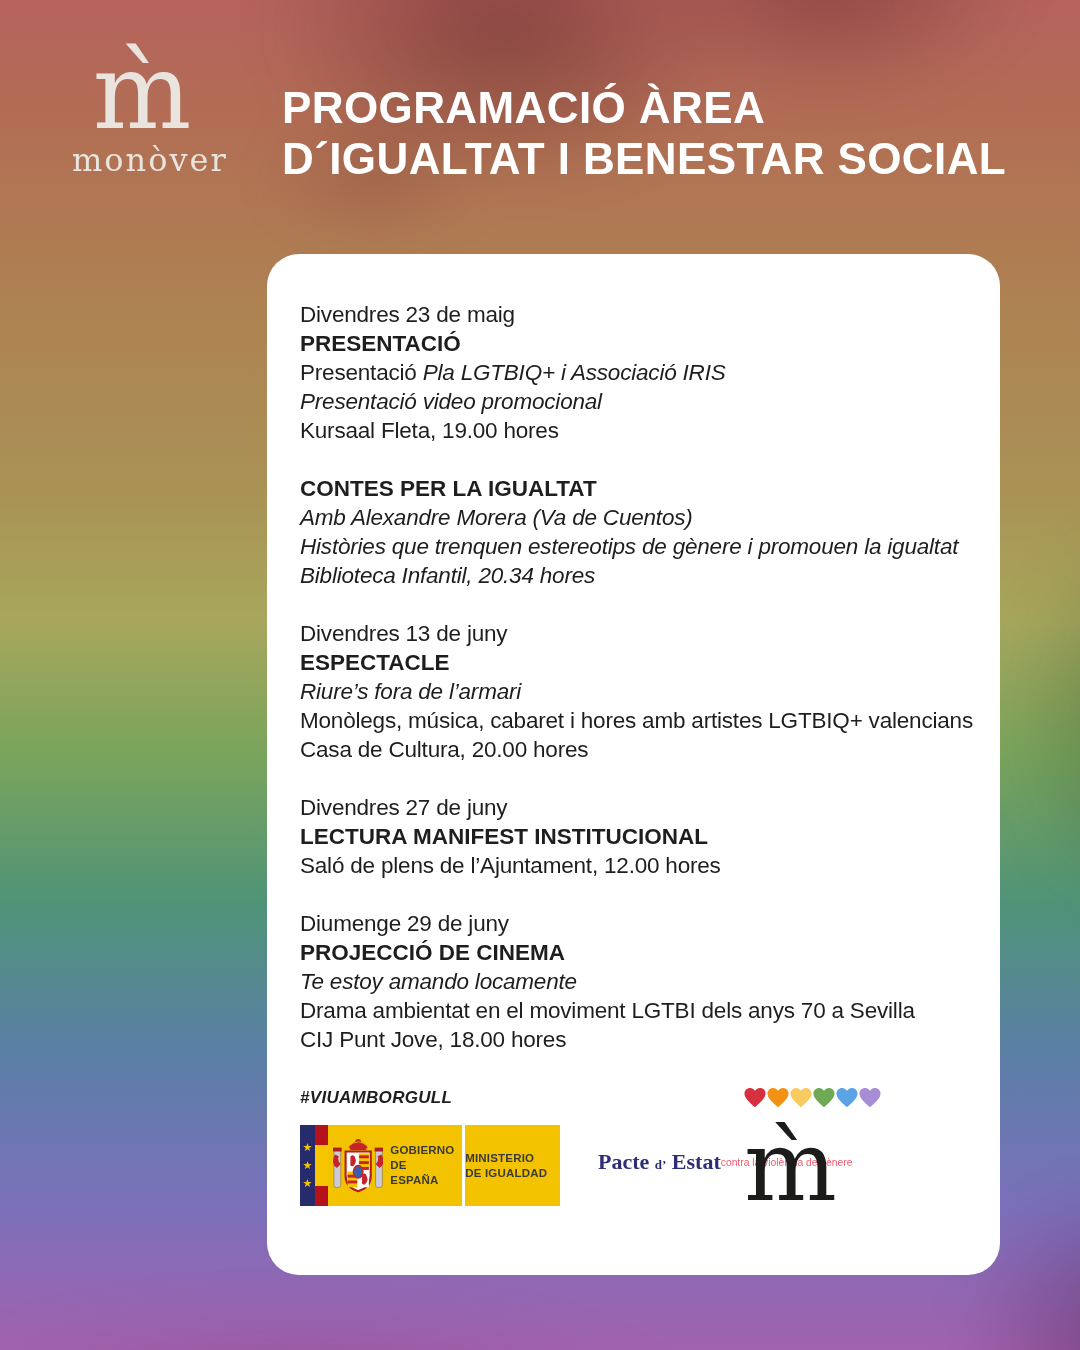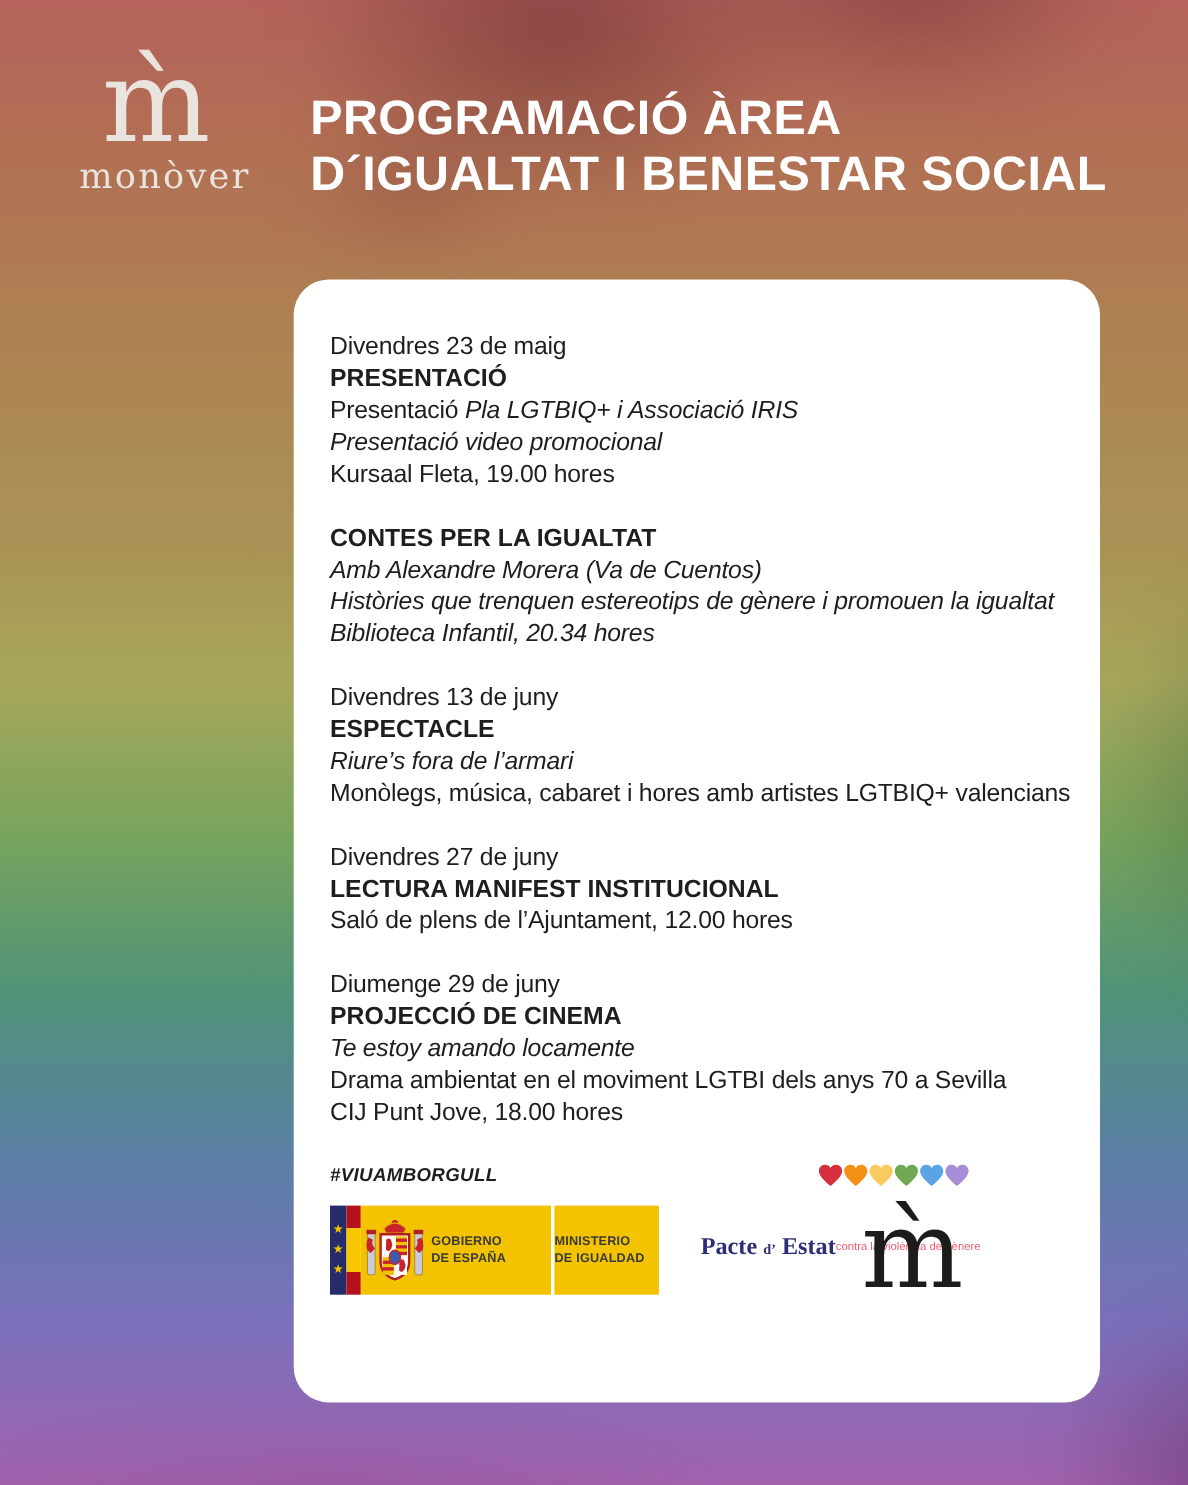--- a/index.html
+++ b/index.html
@@ -37,21 +37,21 @@
         letter-spacing:-.2px;white-space:nowrap;}
   .ev-title{font-weight:700;letter-spacing:0;}
   .it{font-style:italic;text-align:center;}
   
   .hashtag-row{display:flex;justify-content:space-between;align-items:center;height:29px;}
   .hashtag{font-size:17px;font-weight:700;font-style:italic;letter-spacing:.3px;}
   .hearts{display:flex;gap:1px;margin-right:99px;}
   .hearts svg{display:block;}
   
   .logos-row{display:flex;align-items:flex-start;margin-top:13px;}
-  .gob-logo{display:flex;width:299px;height:81px;flex:none;}
+  .gob-logo{display:flex;width:260px;height:81px;flex:none;}
   .gob-eu{width:15px;background:#262c6b;display:flex;flex-direction:column;
           justify-content:center;align-items:center;gap:7px;}
   .eu-star{width:11px;height:11px;color:#f3c300;font-size:11px;line-height:11px;text-align:center;}
   .eu-star::before{content:"★";}
   .gob-flag{width:13px;background:linear-gradient(to bottom,
             #b5121b 0 25%, #f7c600 25% 75%, #b5121b 75% 100%);}
   .gob-main{flex:1;background:#f3c300;display:flex;align-items:center;
             padding:0 6px 0 5px;gap:7px;}
   .gob-text{font-size:11.5px;font-weight:700;color:#3a3a3a;line-height:1.3;letter-spacing:.2px;}
   .gob-sep{width:3px;background:#ffffff;}
@@ -94,20 +94,21 @@
           <div class="ev-title">CONTES PER LA IGUALTAT</div>
           <div class="ev-line"><span class="it">Amb Alexandre Morera (Va de Cuentos)</span></div>
           <div class="ev-line"><span class="it">Històries que trenquen estereotips de gènere i promouen la igualtat</span></div>
           <div class="ev-line"><span class="it">Biblioteca Infantil, 20.34 hores</span></div>
         </div>
         <div class="event">
           <div class="ev-date">Divendres 13 de juny</div>
           <div class="ev-title">ESPECTACLE</div>
           <div class="ev-line"><span class="it">Riure’s fora de l’armari</span></div>
           <div class="ev-line"><span>Monòlegs, música, cabaret i hores amb artistes LGTBIQ+ valencians</span></div>
+          <div class="ev-line"><span>Casa de Cultura, 20.00 hores</span></div>
         </div>
         <div class="event">
           <div class="ev-date">Divendres 27 de juny</div>
           <div class="ev-title">LECTURA MANIFEST INSTITUCIONAL</div>
           <div class="ev-line"><span>Saló de plens de l’Ajuntament, 12.00 hores</span></div>
         </div>
         <div class="event">
           <div class="ev-date">Diumenge 29 de juny</div>
           <div class="ev-title">PROJECCIÓ DE CINEMA</div>
           <div class="ev-line"><span class="it">Te estoy amando locamente</span></div>

